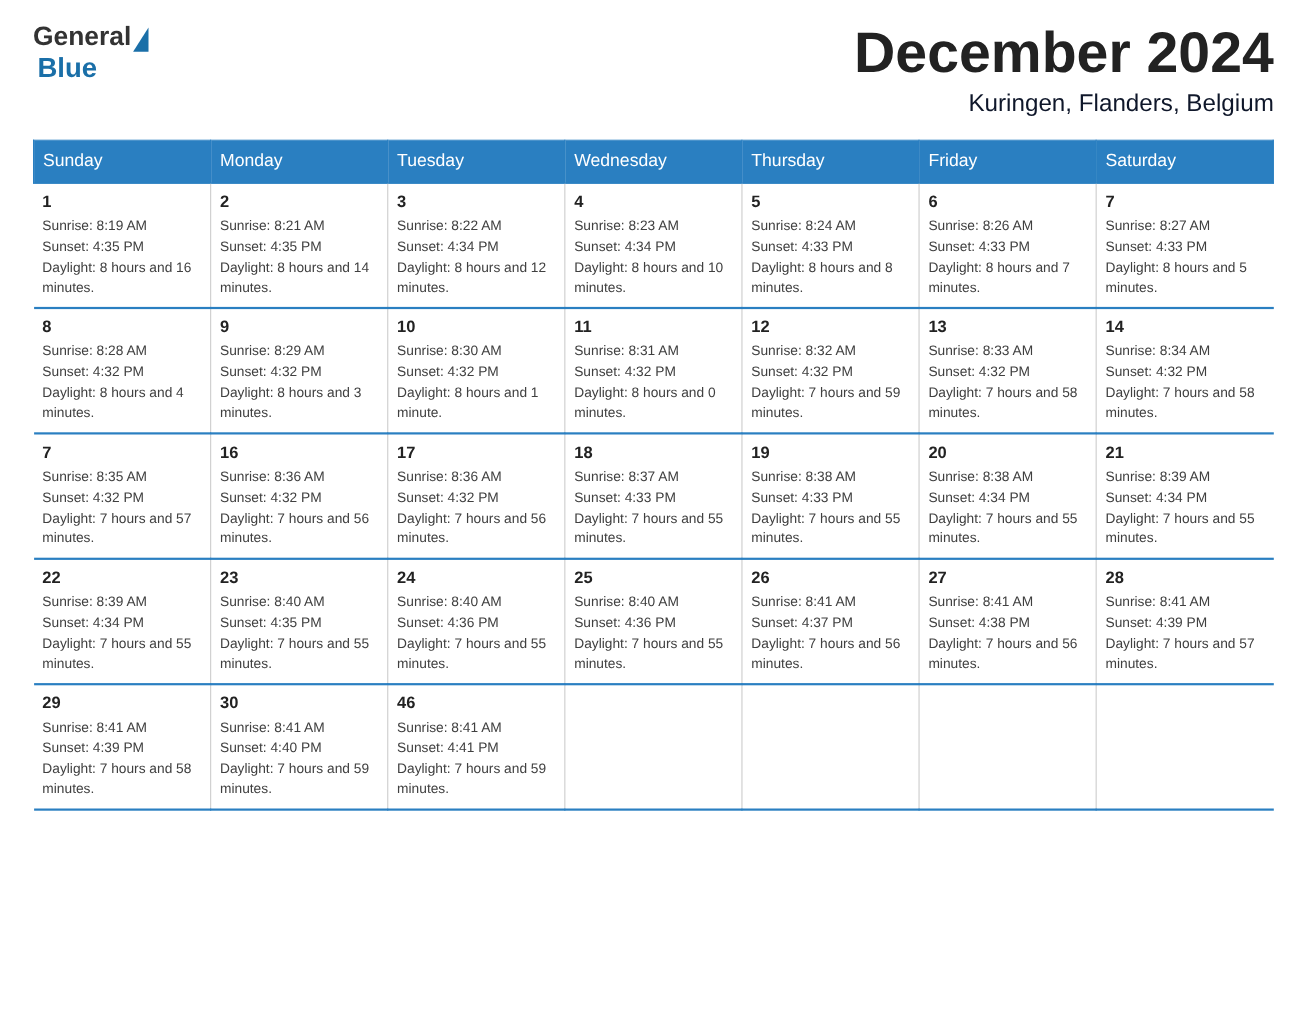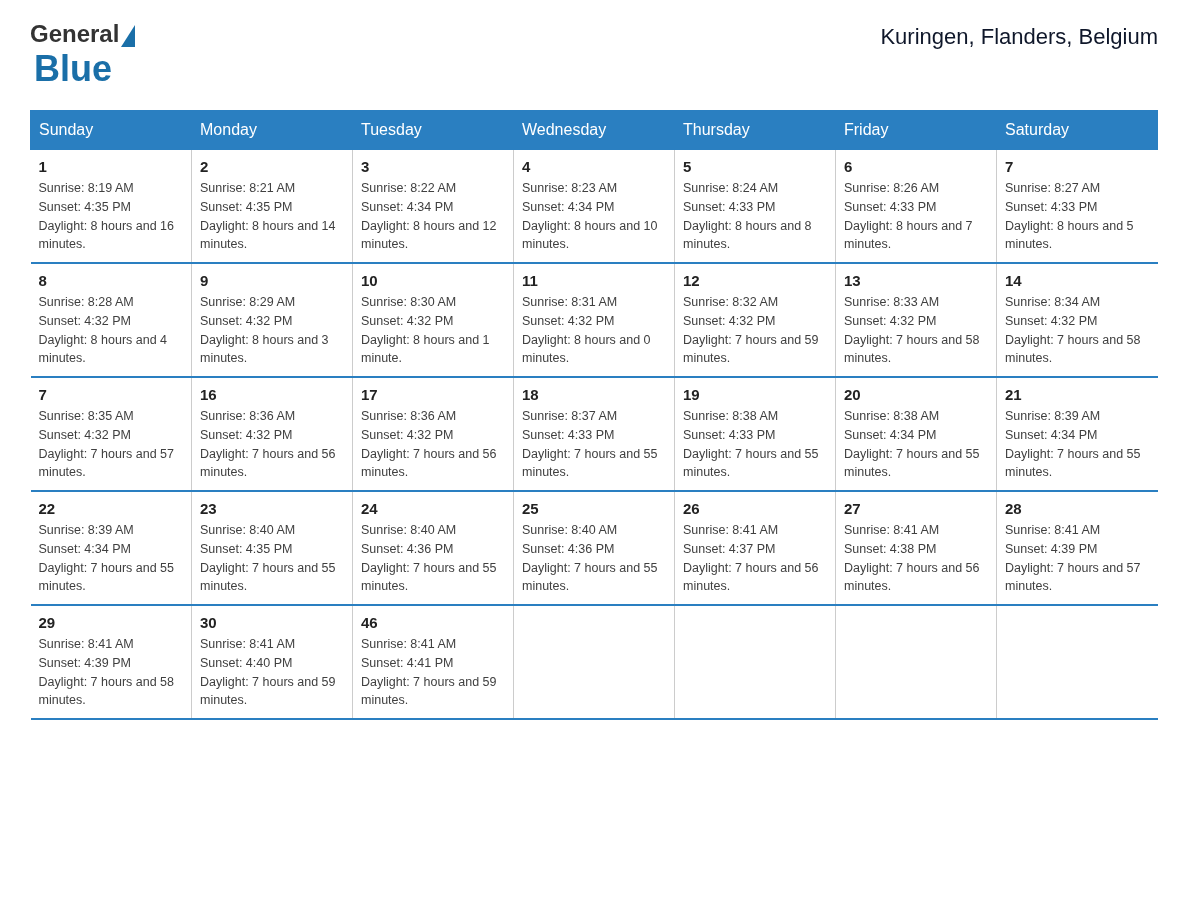--- a/index.html
+++ b/index.html
@@ -35,21 +35,21 @@
       height: 0;
       border-left: 14px solid transparent;
       border-right: 0px solid transparent;
       border-bottom: 22px solid #1a6fa8;
       margin: 0 2px;
       position: relative;
       top: 2px;
     }
     .logo-blue {
       color: #1a6fa8;
-      font-size: 36px;
+      font-size: 25px;
       font-weight: bold;
     }
     .title-block {
       text-align: right;
     }
     .month-title {
       font-size: 52px;
       font-weight: bold;
       color: #222;
       line-height: 1.1;
@@ -114,20 +114,21 @@
   <div class="logo">
     <div class="logo-text">
       <span class="logo-general">General</span>
       <span class="logo-triangle"></span>
     </div>
     <div style="margin-left:4px;">
       <span class="logo-blue">Blue</span>
     </div>
   </div>
   <div class="title-block">
+    <div class="month-title">December 2024</div>
     <div class="location">Kuringen, Flanders, Belgium</div>
   </div>
 </div>
 
 <table>
   <thead>
     <tr>
       <th>Sunday</th>
       <th>Monday</th>
       <th>Tuesday</th>

